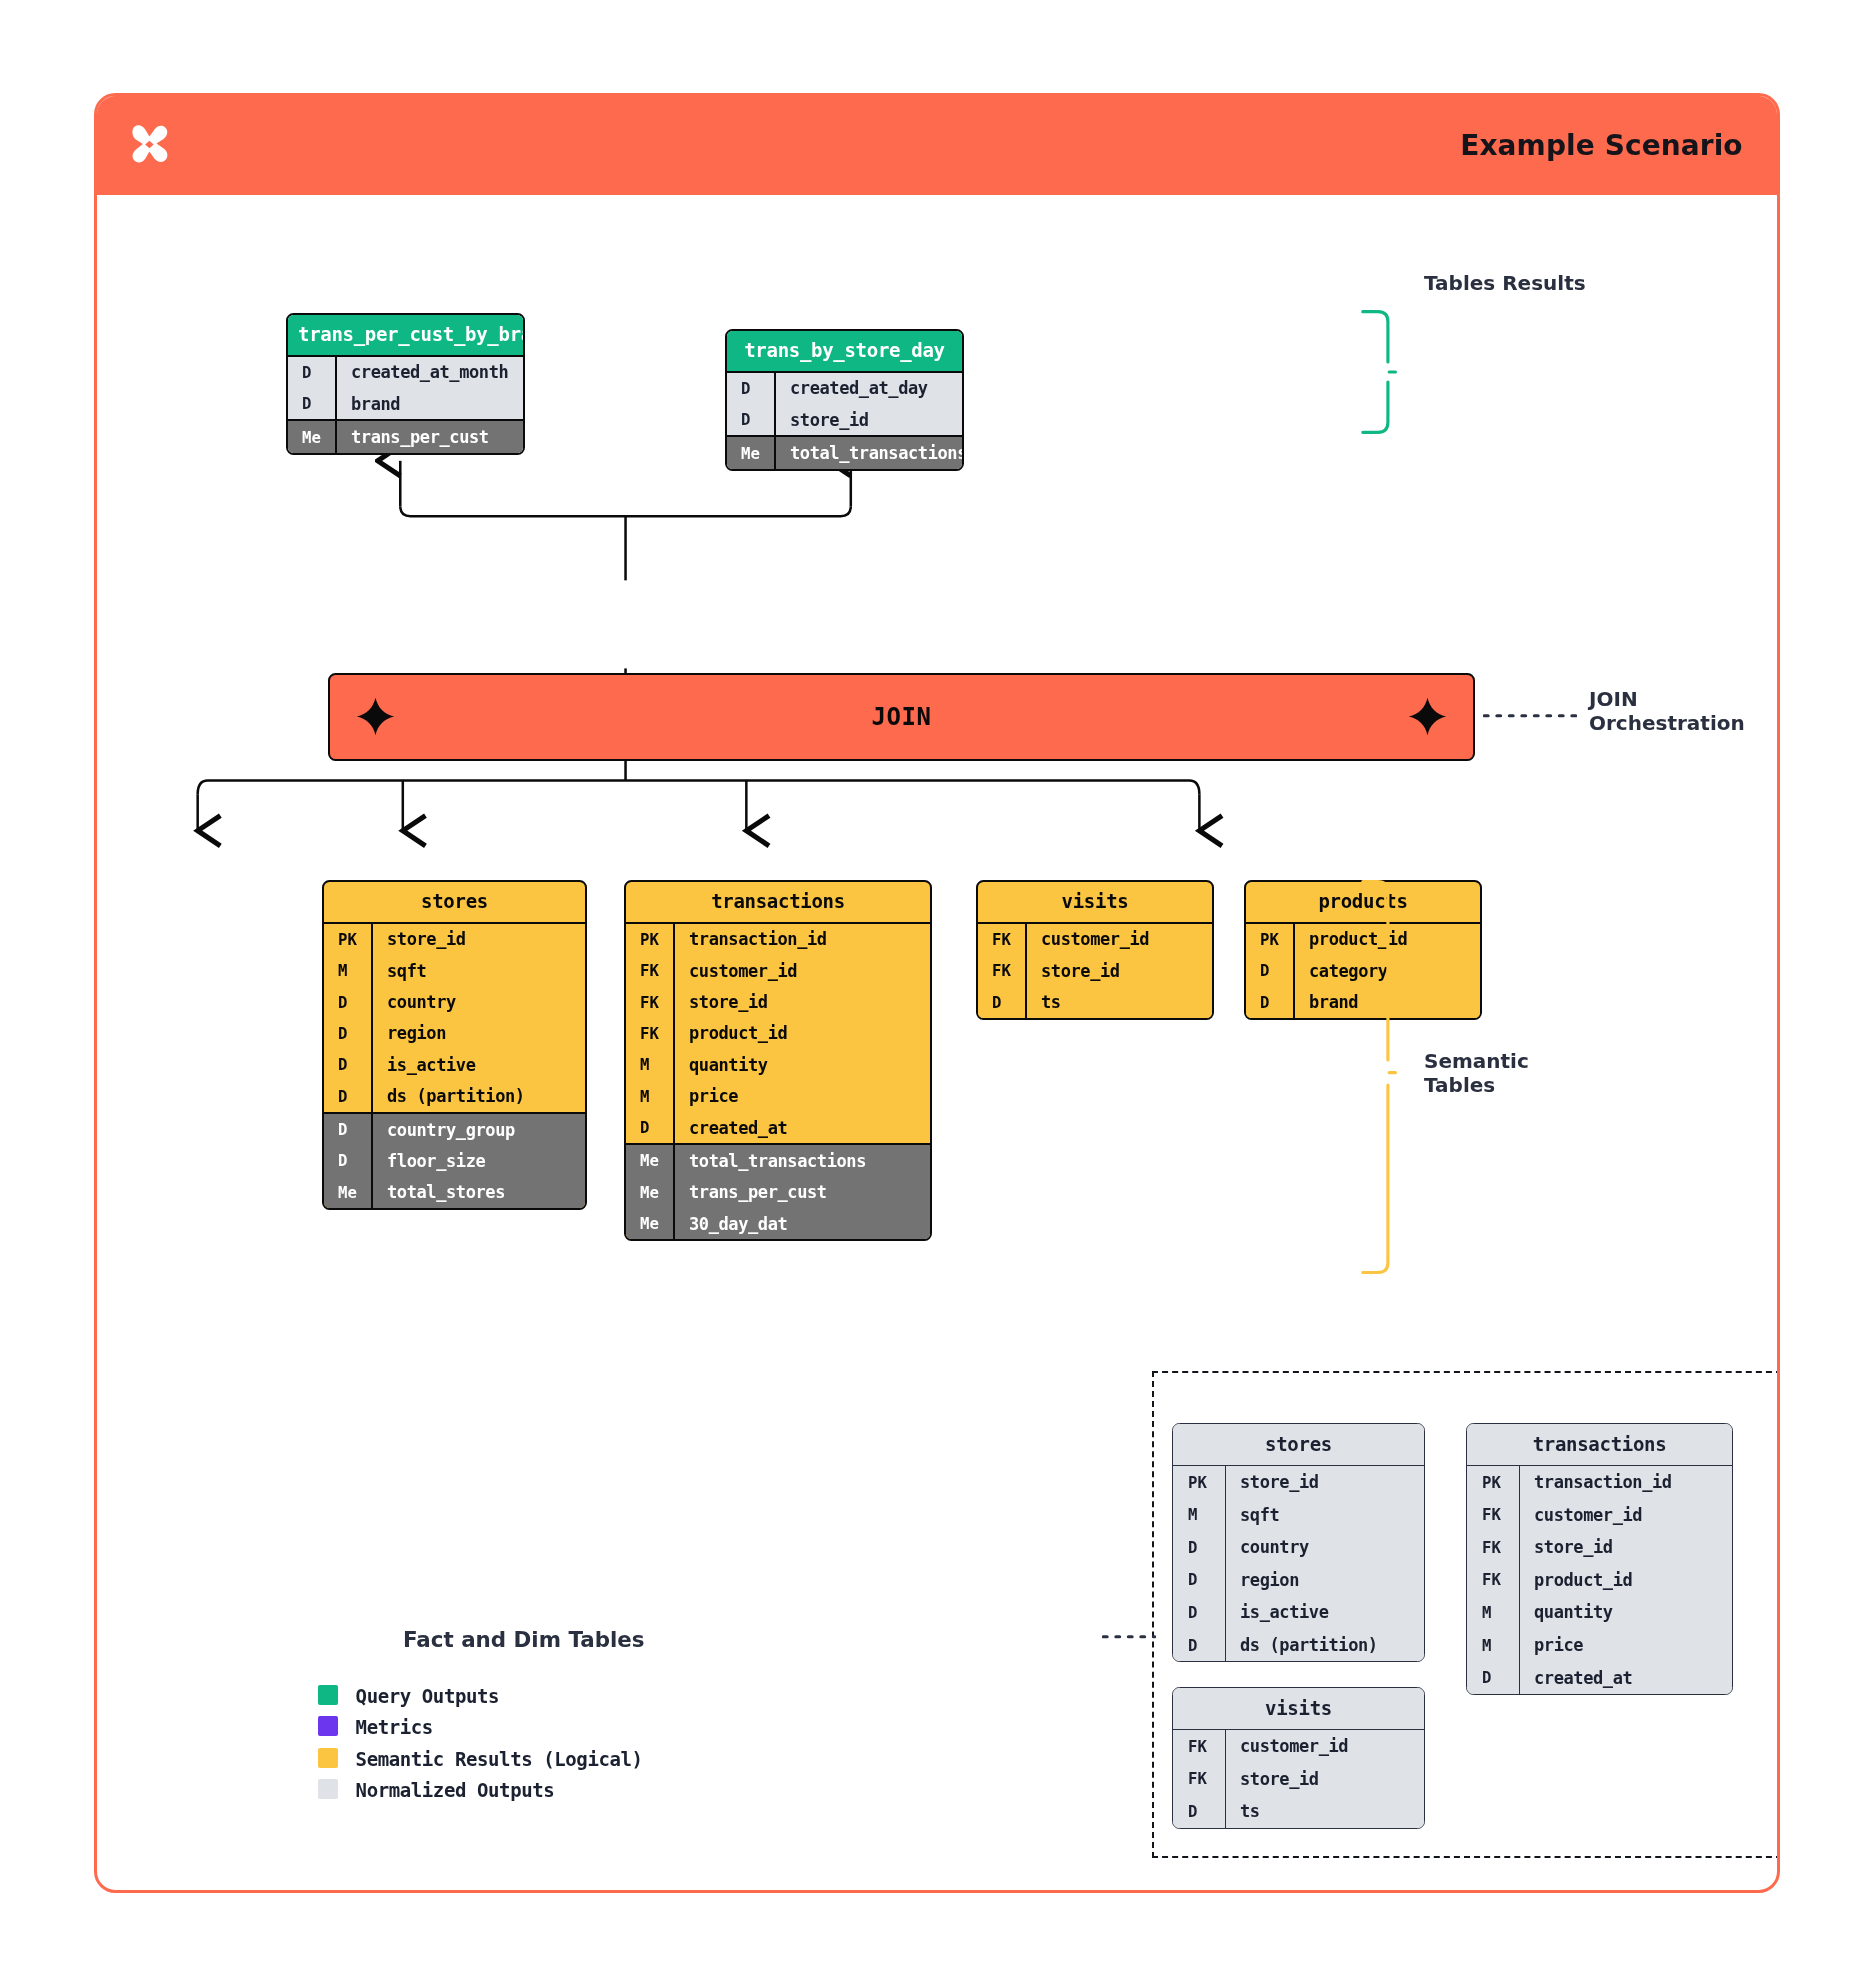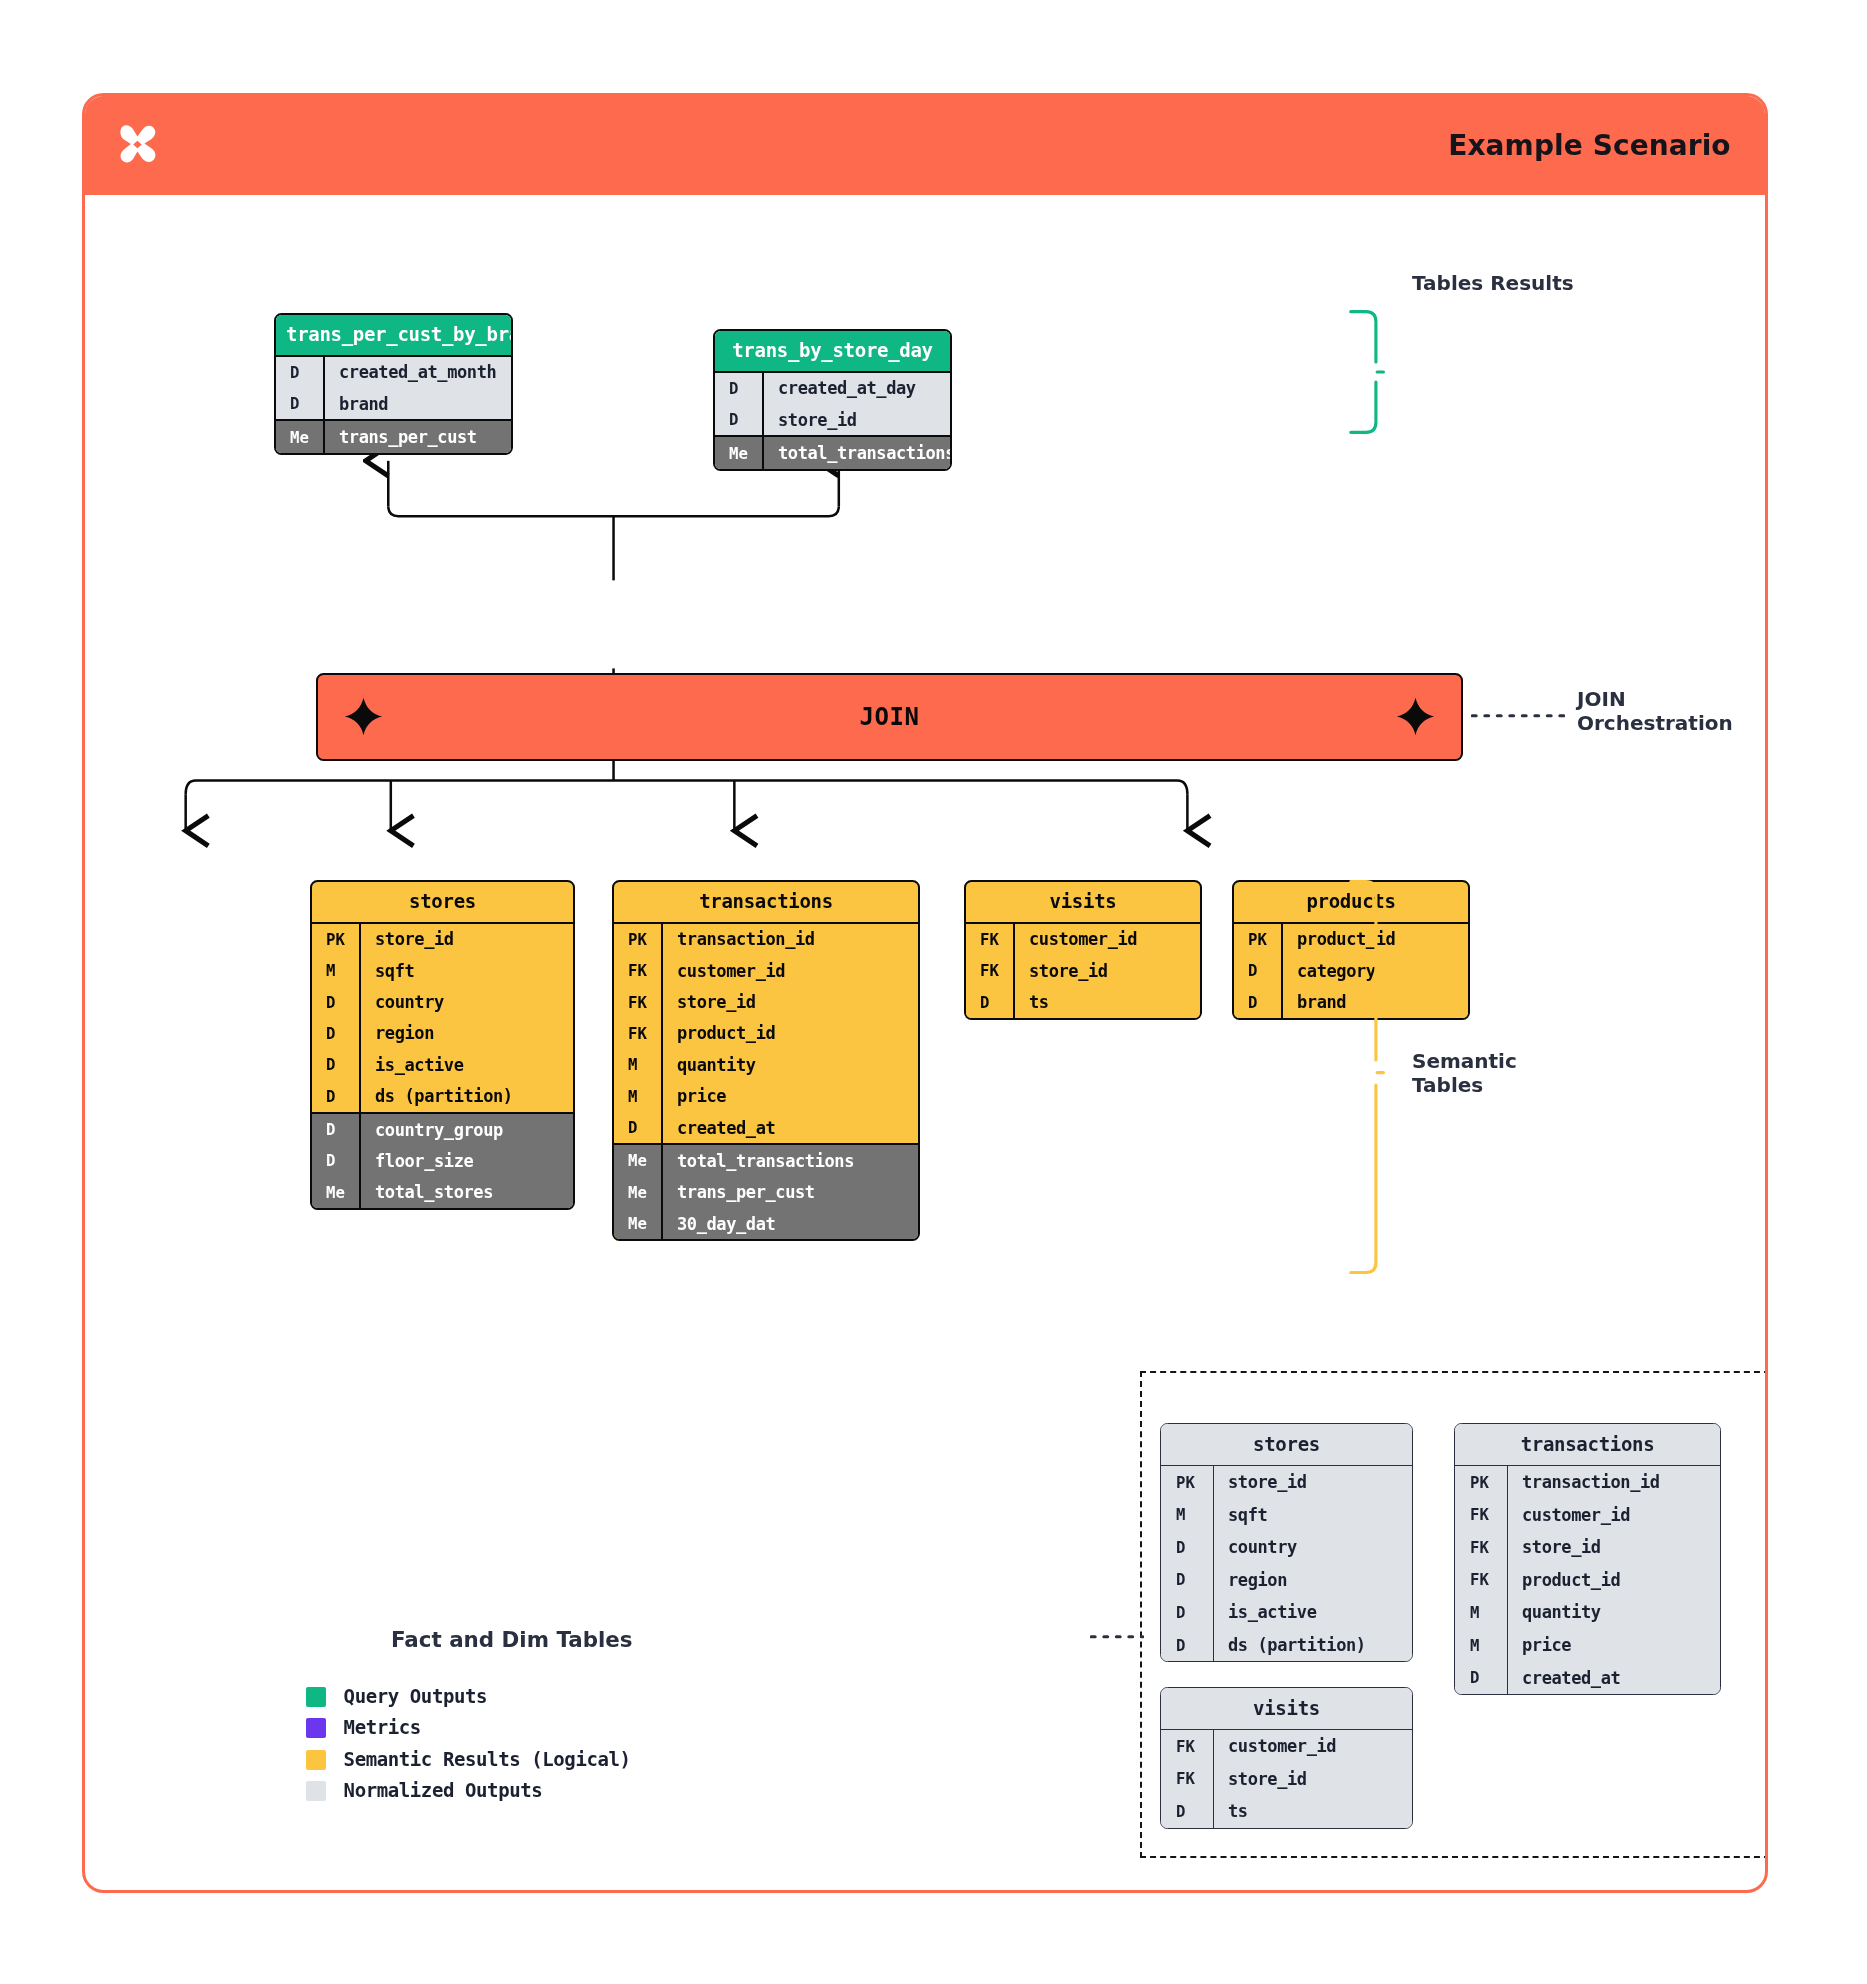--- a/index.html
+++ b/index.html
@@ -7,21 +7,21 @@
     width: 1868px; height: 1985px;
     background: #ffffff;
     font-family: "DejaVu Sans", sans-serif;
     overflow: hidden;
   }
   #root { position: relative; width: 1868px; height: 1985px; }
 
   
   .card {
     position: absolute;
-    left: 82px; top: 93px;
+    left: 94px; top: 93px;
     width: 1686px; height: 1800px;
     border: 3.1px solid #fd6a4d;
     border-radius: 21.4px;
     background: #fff;
     overflow: hidden;
     padding-left: 19px;
   }
   .card-header {
     position: absolute; left: 0; top: 0;
     width: 100%; height: 99px;
@@ -122,21 +122,21 @@
   
   .dashbox {
     position: absolute;
     left: 1055px; top: 1275px;
     width: 630px; height: 487px;
     border: 2.5px dashed #111418;
   }
 
   
   .legend { position: absolute; left: 221px; top: 1589px; }
-  .legend-row { display: flex; align-items: flex-end; margin-bottom: 9.4px; }
+  .legend-row { display: flex; align-items: flex-start; margin-bottom: 9.4px; }
   .swatch { width: 20px; height: 20px; flex: 0 0 20px; border-radius: 1.9px; }
   .legend-text {
     margin-left: 17.6px;
     font-family: "DejaVu Sans Mono", monospace;
     font-weight: bold; font-size: 19px; color: #1b2130;
     letter-spacing: -0.4px; white-space: nowrap;
   }
 </style>
 </head>
 <body>

